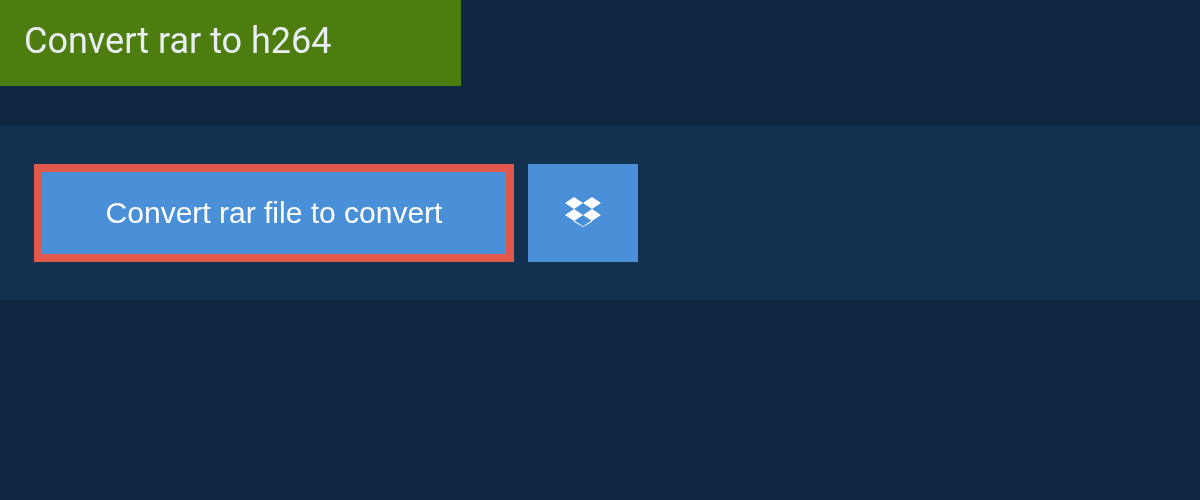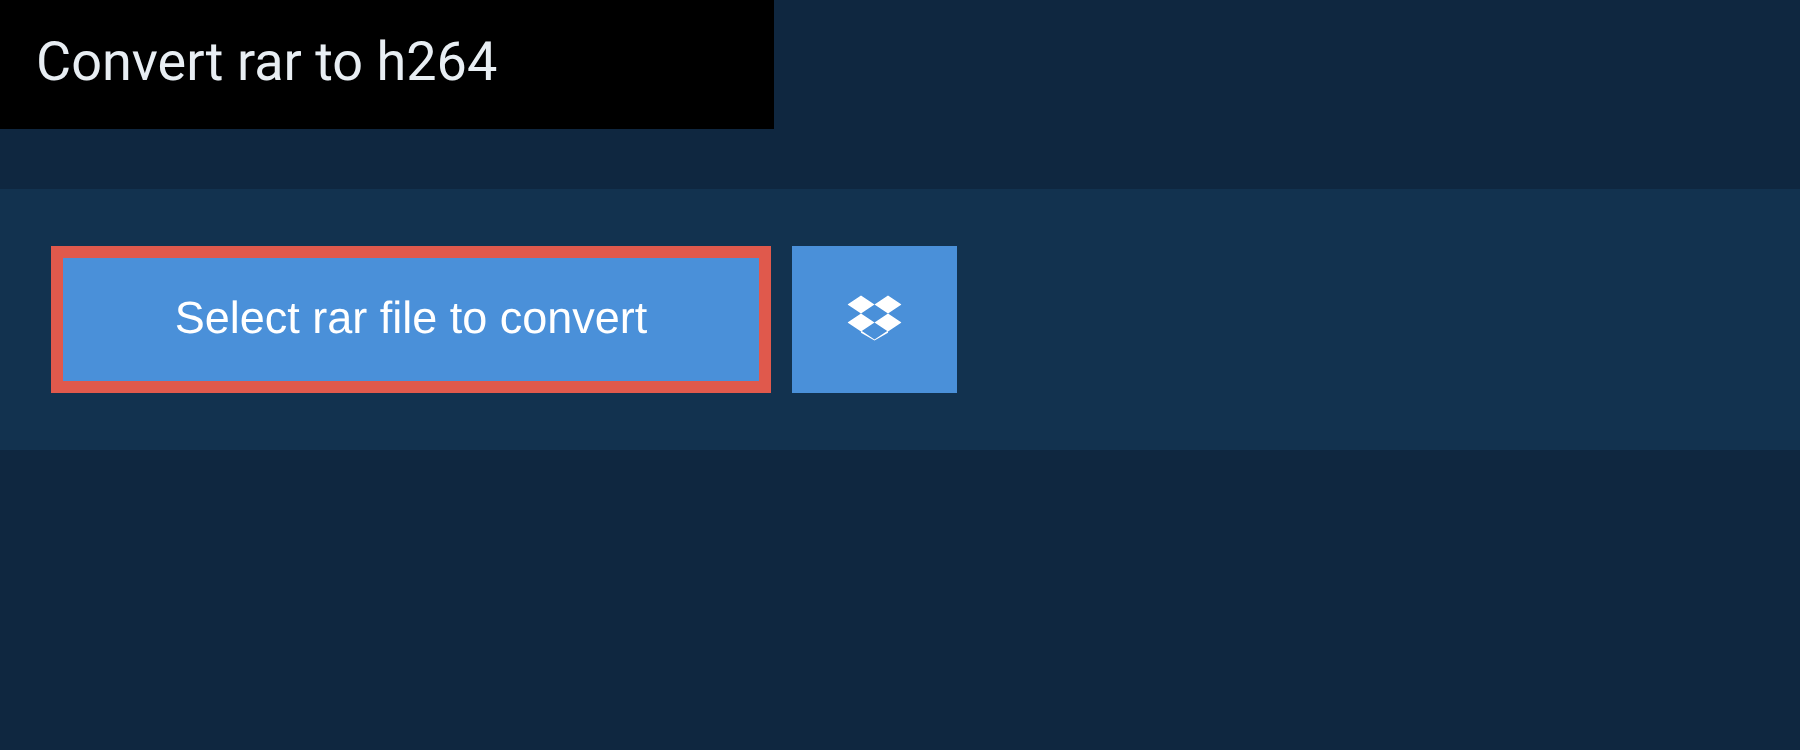--- a/index.html
+++ b/index.html
@@ -4,23 +4,23 @@
   <style>
     * { margin: 0; padding: 0; box-sizing: border-box; }
     body {
       width: 1200px;
       height: 500px;
       background: #0f2740;
       font-family: -apple-system, BlinkMacSystemFont, "Segoe UI", Roboto, sans-serif;
       overflow: hidden;
     }
     .header-bar {
-      background: #000000;
+      background: #4d7c0f;
       padding: 20px 24px 24px 24px;
-      width: 516px;
+      width: 461px;
     }
     .page-title {
       color: #e8eef3;
       font-size: 36px;
       font-weight: 400;
     }
     .content-panel {
       background: #12324f;
       margin: 40px 0 0 0;
       padding: 38px 34px;
@@ -63,21 +63,21 @@
 </head>
 <body>
 
 <div class="header-bar">
   <h1 class="page-title">Convert rar to h264</h1>
 </div>
 
 <div class="content-panel">
   <div class="button-row">
     <button class="select-file-button">
-      <span>Select rar file to convert</span>
+      <span>Convert rar file to convert</span>
     </button>
     <button class="dropbox-button">
       <span>
         <svg viewBox="0 0 24 24" xmlns="http://www.w3.org/2000/svg">
           <path d="M6 2L0 6l6 4-6 4 6 4 6-4 6 4 6-4-6-4 6-4-6-4-6 4-6-4zm6 4l6 4-6 4-6-4 6-4zm-6 12.5l6 3.5 6-3.5v-1l-6 4-6-4v1z"></path>
         </svg>
       </span>
     </button>
   </div>
 </div>

